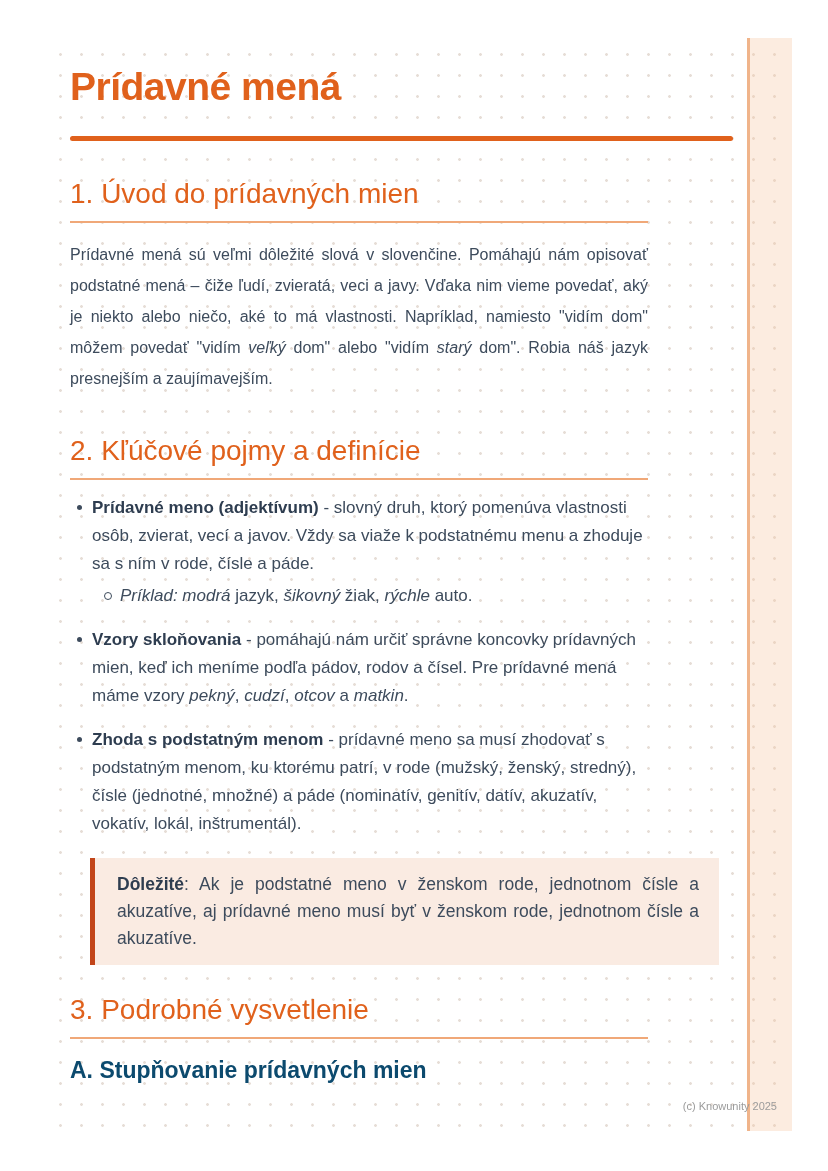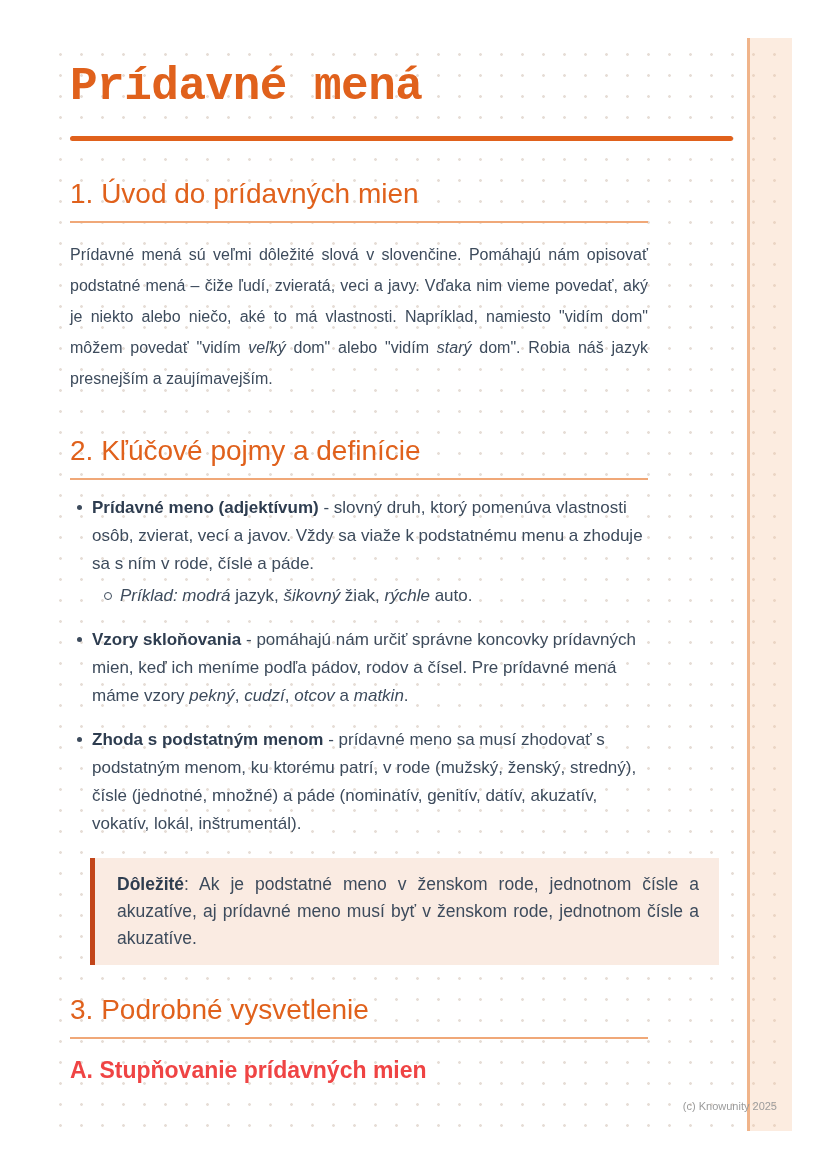--- a/index.html
+++ b/index.html
@@ -28,26 +28,25 @@
     background: rgba(247, 195, 158, 0.32);
     border-left: 3px solid var(--strip-border, #F0B48A);
   }
   .content {
     position: absolute;
     left: 70px; top: 0;
     width: 578px;
   }
   .doc-title {
     margin-top: 64px;
-    font-size: 46px;
+    font-size: 39px;
     line-height: 46px;
     font-weight: 700;
     letter-spacing: -0.5px;
     color: var(--accent, #E0611C);
-    font-family: Liberation Mono, monospace;
   }
   .rule-thick {
     margin-top: 26px;
     width: 663px; height: 5px;
     border-radius: 3px;
     background: var(--accent, #E0611C);
   }
   .sec-heading {
     font-size: 28px;
     line-height: 33px;
@@ -108,21 +107,21 @@
     padding: 13px 20px 13px 22px;
     font-size: 17.5px;
     line-height: 27px;
     text-align: justify;
   }
   .subsec-heading {
     margin-top: 18px;
     font-size: 23px;
     line-height: 27px;
     font-weight: 700;
-    color: #ef4444;
+    color: #0c4a6e;
   }
   .footer-credit {
     position: absolute;
     top: 1100px;
     right: 51px;
     font-size: 11px;
     color: var(--footer-text, #9B9B9B);
     z-index: 5;
   }
   .rb { font-weight: 700; color: var(--bold-text, #2E3D50); text-align: right; }

